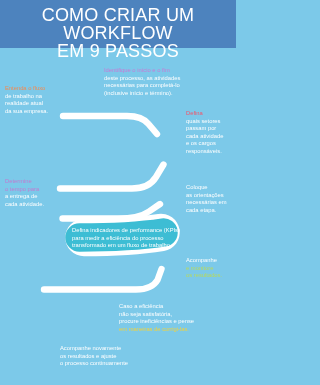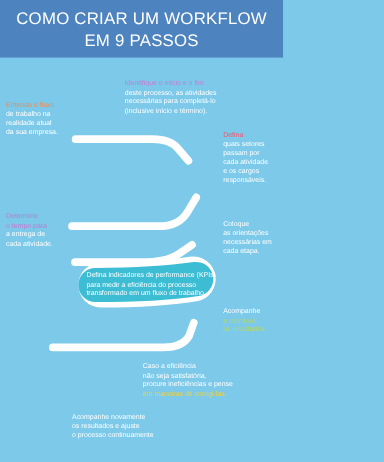--- a/index.html
+++ b/index.html
@@ -1,20 +1,20 @@
 <!DOCTYPE html>
 <html><head>
 <meta charset="utf-8">
 <style>
   html,body{margin:0;padding:0;background:#7cc9e9;}
   body{width:236px;height:385px;overflow:hidden;font-family:"Liberation Sans",sans-serif;}
   #stage{position:relative;width:236px;height:385px;background:#7cc9e9;overflow:hidden;}
   #hdr{position:absolute;left:0;top:0;width:236px;height:48px;background:#4d83be;}
   #title{position:absolute;left:0;top:6px;width:236px;text-align:center;color:#fff;
-         font-size:14px;line-height:18px;letter-spacing:.2px;}
+         font-size:18px;line-height:18px;letter-spacing:.2px;}
   svg.art{position:absolute;left:0;top:0;width:236px;height:385px;}
   .blk{position:absolute;color:#ffffff;font-size:5.8px;line-height:7.5px;white-space:pre;}
   .blk .a{display:block;}
 </style>
 </head>
 <body>
 
 <div id="stage">
   <div id="hdr"></div>
   <div id="title">COMO CRIAR UM WORKFLOW<br>EM 9 PASSOS</div>

